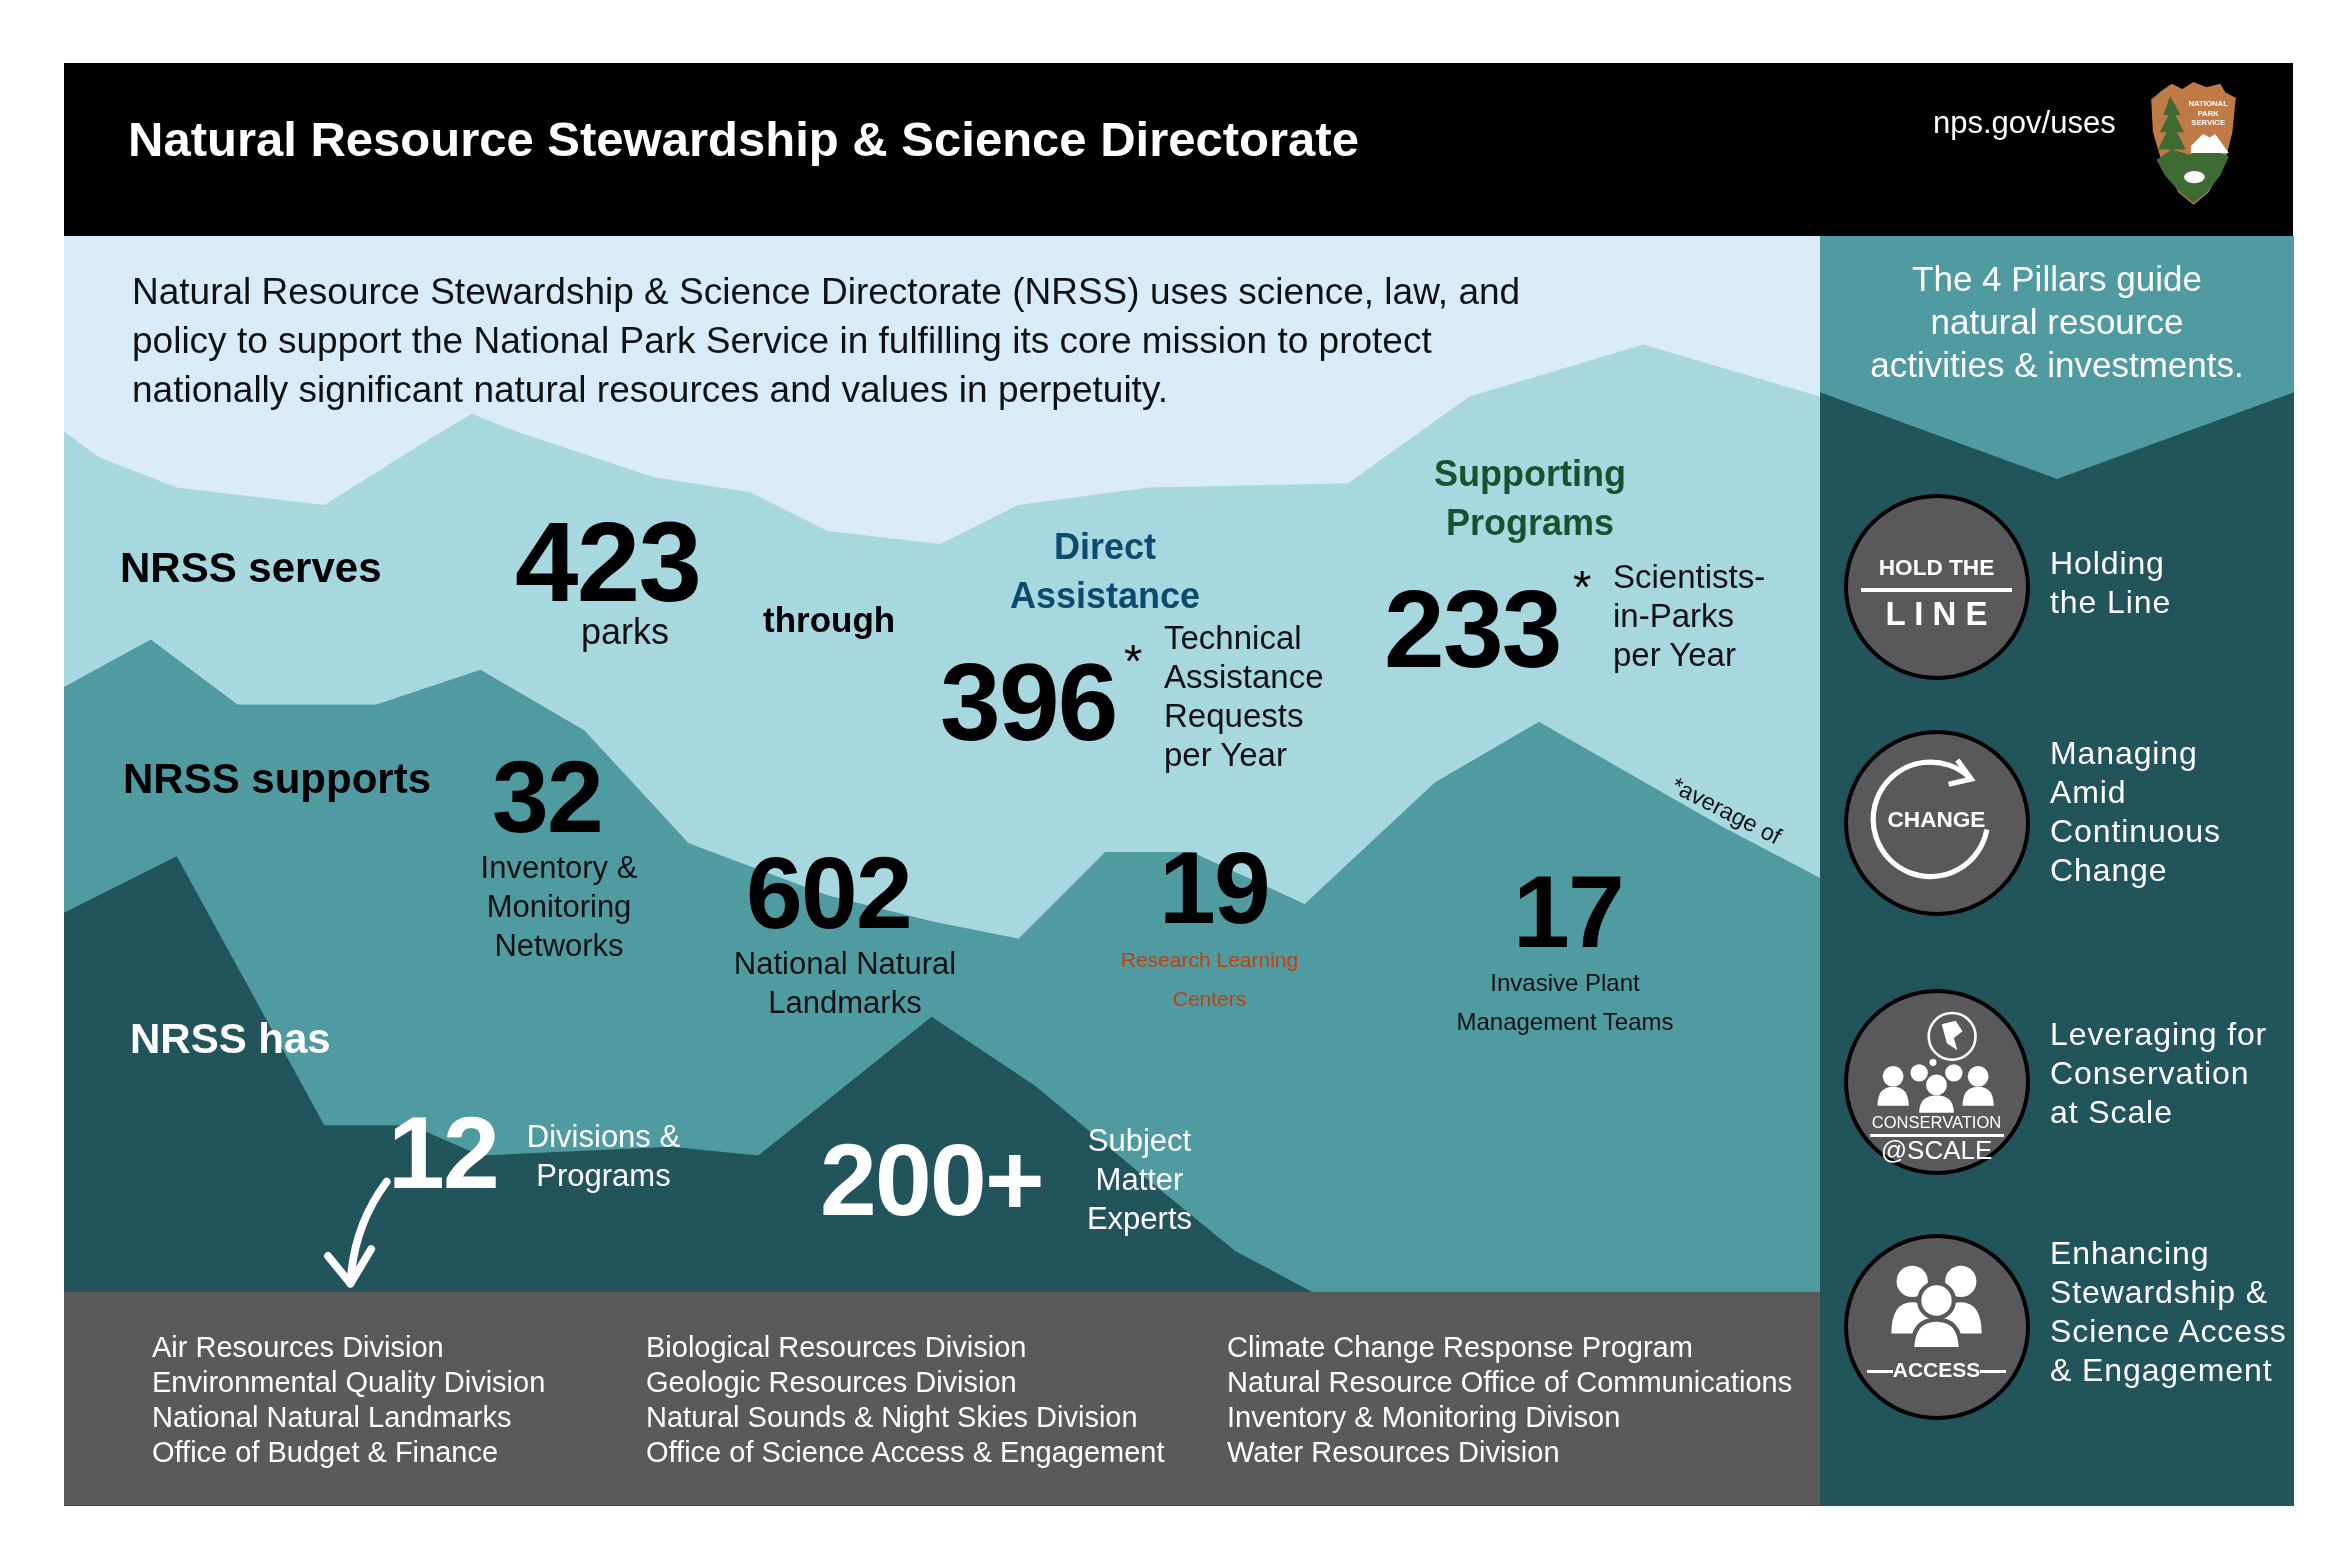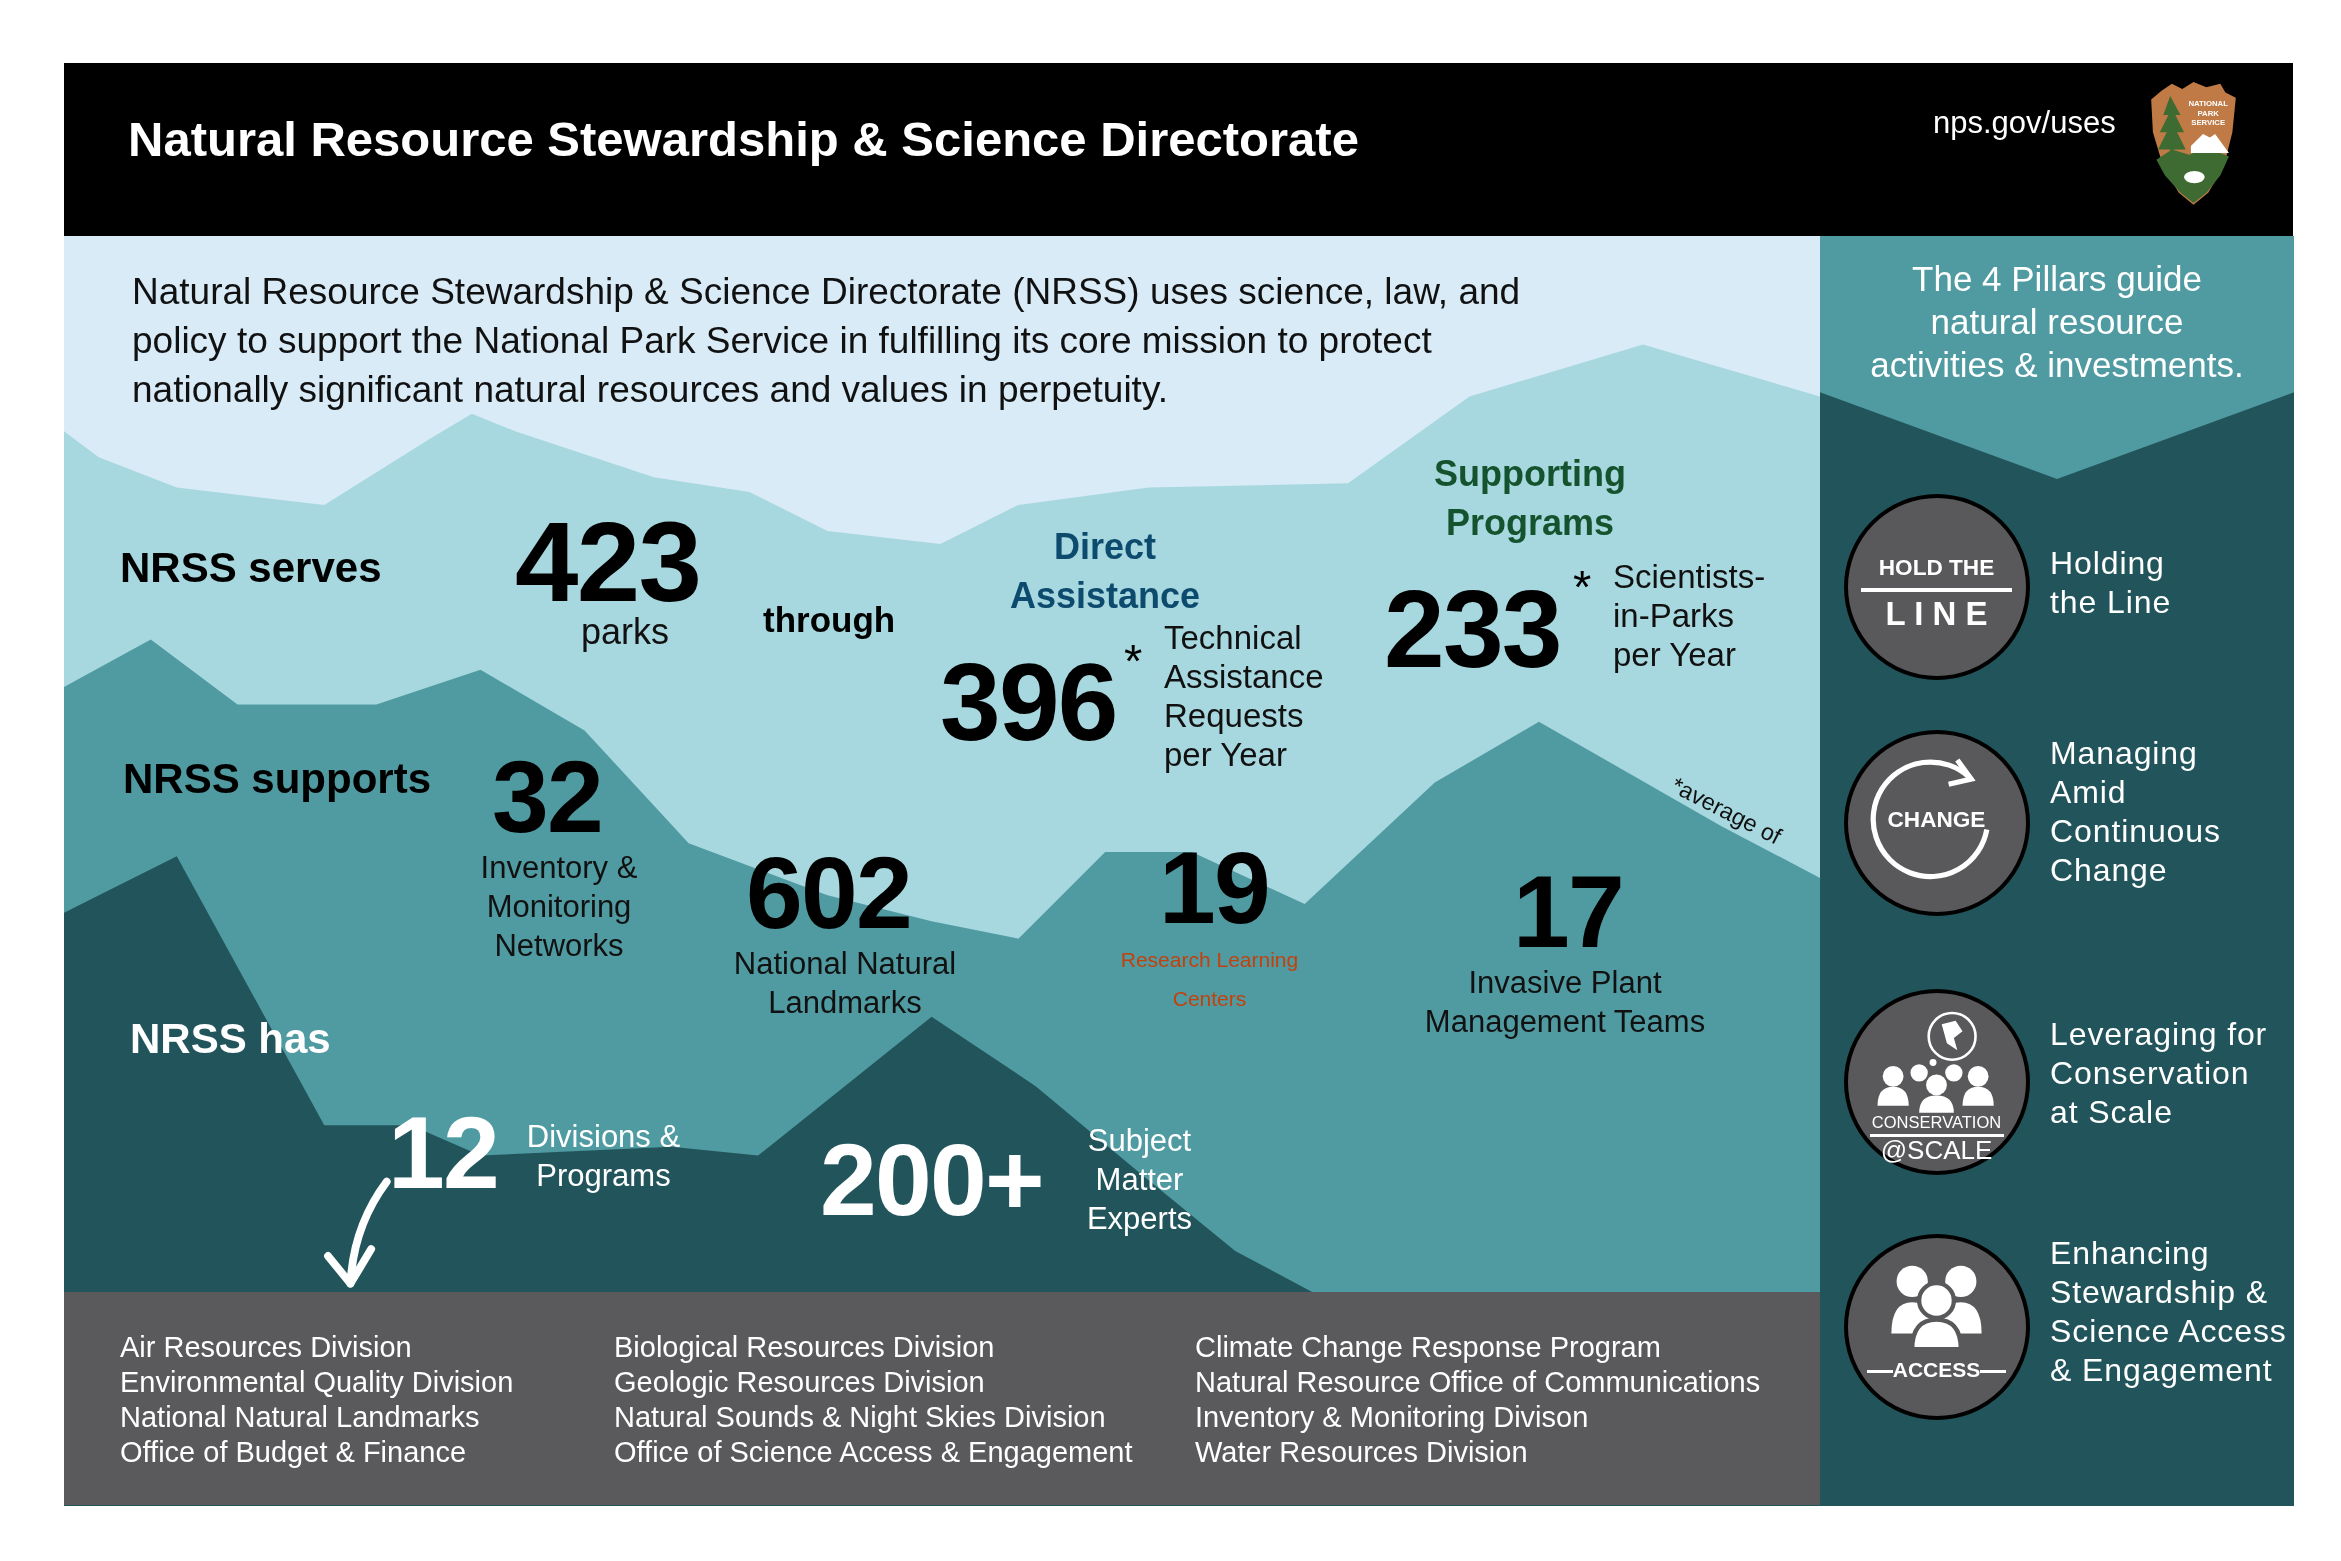--- a/index.html
+++ b/index.html
@@ -12,21 +12,21 @@
   #site-url { position: absolute; left: 1869px; top: 42px; color: #ffffff; font-size: 31px; white-space: nowrap; }
   #logo { position: absolute; left: 2082px; top: 17.3px; width: 95px; height: 126px; }
   #main { position: absolute; left: 0; top: 173px; width: 1756px; height: 1270px; overflow: hidden; background: #d8ebf7; }
   #mountains { position: absolute; left: 0; top: 0; width: 1756px; height: 1270px; }
   #intro { position: absolute; left: 68px; top: 31px; width: 1457px; color: #111; font-size: 37px; line-height: 49px; }
   .lbl-bold { position: absolute; font-weight: bold; white-space: nowrap; }
   .big { position: absolute; font-weight: bold; white-space: nowrap; letter-spacing: -1.7px; }
   .txt { position: absolute; white-space: nowrap; }
   .center { text-align: center; }
   #divisions { position: absolute; left: 0; top: 1056px; width: 1756px; height: 213px; background: #5a5a5c; }
-  .divcol { position: absolute; top: 38px; color: #ffffff; font-size: 29px; line-height: 35px; }
+  .divcol { position: absolute; top: 38px; color: #ffffff; font-size: 29px; line-height: 35px; margin-left: 32px; }
   #sidebar { position: absolute; left: 1756px; top: 173px; width: 474px; height: 1270px; background: #22555b; overflow: hidden; }
   #sidebar-top { position: absolute; left: 0; top: 0; width: 474px; height: 243px; }
   #sidebar-intro { position: absolute; left: 0; top: 21px; width: 474px; text-align: center; color: #ffffff; font-size: 35px; line-height: 43px; }
   .pillar { position: absolute; left: 24px; width: 451px; height: 200px; }
   .pillar-badge { position: absolute; left: 0; top: 0; width: 186px; height: 186px; border-radius: 50%; background: #59595b; border: 4.3px solid #000; box-sizing: border-box; }
   .pillar-label { position: absolute; left: 206px; color: #ffffff; font-size: 32px; line-height: 39px; letter-spacing: 0.9px; }
 </style>
 </head>
 <body>
 
@@ -106,21 +106,21 @@
       <div>Landmarks</div>
     </div>
 
     <div class="big" style="left:1095px; top:594px; font-size:102px; color:#000;">19</div>
     <div class="txt center" style="left:998px; top:704px; width:295px; font-size:21px; line-height:39px; color:#c2410c;">
       <div>Research Learning</div>
       <div>Centers</div>
     </div>
 
     <div class="big" style="left:1449px; top:618px; font-size:102px; color:#000;">17</div>
-    <div class="txt center" style="left:1336px; top:727px; width:330px; font-size:31px; line-height:39px; color:#111;">
+    <div class="txt center" style="left:1336px; top:727px; width:330px; font-size:24px; line-height:39px; color:#111;">
       <div>Invasive Plant</div>
       <div>Management Teams</div>
     </div>
 
     <div class="lbl-bold" style="left:66px; top:779px; font-size:42px; color:#fff;">NRSS has</div>
 
     <div class="big" style="left:324px; top:859px; font-size:102px; color:#fff;">12</div>
     <div class="txt center" style="left:444px; top:881px; width:191px; font-size:31px; line-height:39px; color:#fff;">
       <div>Divisions &amp;</div>
       <div>Programs</div>

